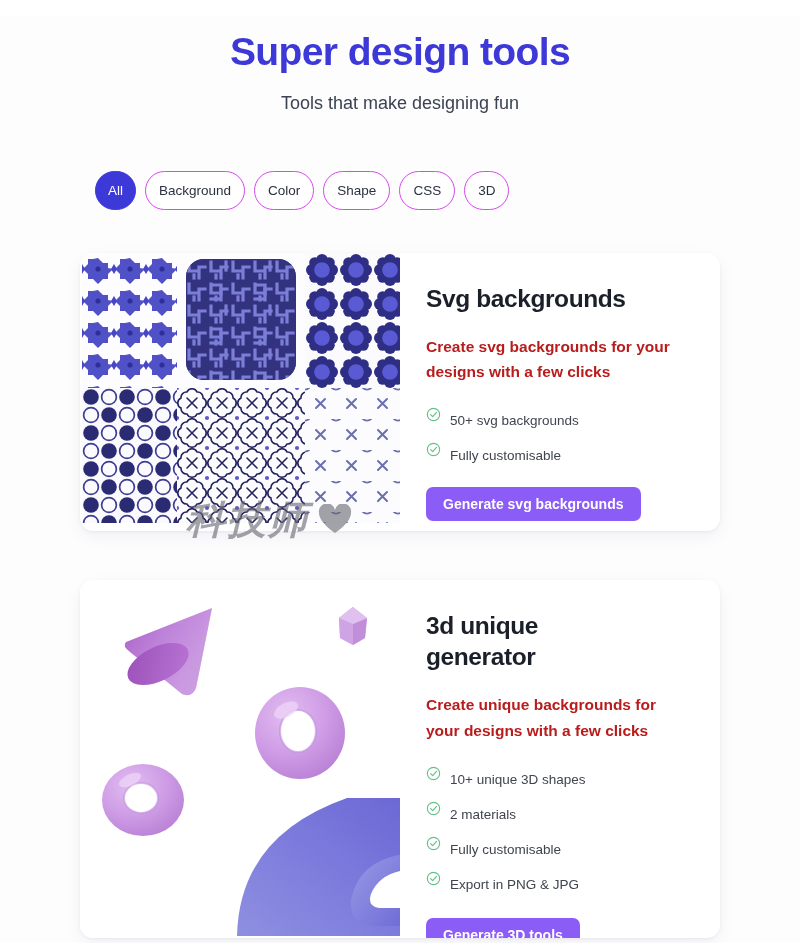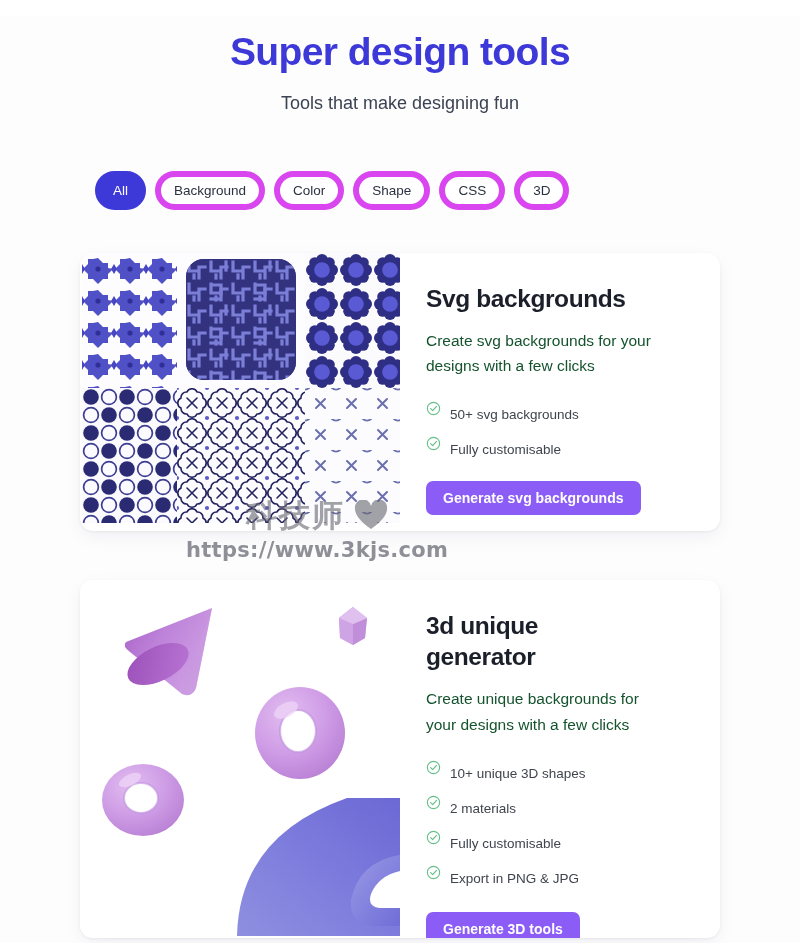--- a/index.html
+++ b/index.html
@@ -40,21 +40,21 @@
   
   .filters {
     display: flex;
     gap: 9px;
     align-items: center;
     padding: 0 0 0 95px;
     margin-top: 57px;
   }
 
   .pill {
-    border: 6px solid #d946ef;
+    border: 1px solid #d946ef;
     background: #ffffff;
     border-radius: 999px;
     height: 39px;
     padding: 0 13px;
     font-size: 13.5px;
     color: #2b3140;
     display: flex;
     align-items: center;
     justify-content: center;
     cursor: pointer;
@@ -99,25 +99,26 @@
 
   .card-title {
     font-size: 24.5px;
     font-weight: bold;
     color: #1b1f2a;
     letter-spacing: -0.4px;
     line-height: 1.28;
   }
 
   .card-desc {
-    margin-top: 14px;
+    margin-top: 20px;
     font-size: 15.5px;
     line-height: 1.62;
-    color: #14532d;
+    color: #b91c1c;
     max-width: 244px;
+    font-weight: bold;
   }
 
   .feature-list { margin-top: 17px; }
 
   .feature {
     display: flex;
     align-items: center;
     gap: 9px;
     margin-bottom: 8px;
   }
@@ -175,26 +176,27 @@
     top: 484px;
     pointer-events: none;
     display: flex;
     flex-direction: column;
     align-items: center;
   }
 
   .wm-row { display: flex; align-items: center; gap: 9px; }
 
   .wm-cn {
-    font-size: 31px;
+    font-size: 39px;
     font-weight: bold;
     color: rgba(105,105,115,0.62);
     font-family: "DejaVu Sans", sans-serif;
     letter-spacing: 2px;
     line-height: 1;
+    font-style: italic;
   }
 
   .wm-url {
     margin-top: 7px;
     font-size: 21px;
     font-weight: bold;
     color: rgba(112,112,122,0.78);
     letter-spacing: 0.3px;
     font-family: "DejaVu Sans", sans-serif;
   }
@@ -496,16 +498,15 @@
 
   </div>
 
   <div class="watermark">
     <div class="wm-row">
       <span class="wm-cn">科技师</span>
       <svg width="34" height="31" viewBox="0 0 34 31" aria-hidden="true">
         <path d="M17 29 C4 20 1 13 1 9 A8 8 0 0 1 17 6 A8 8 0 0 1 33 9 C33 13 30 20 17 29 Z" fill="rgba(105,105,115,0.62)"></path>
       </svg>
     </div>
-    <div class="wm-url">https://www.3kjs.com</div>
   </div>
 
 </div>
 
 </body></html>

